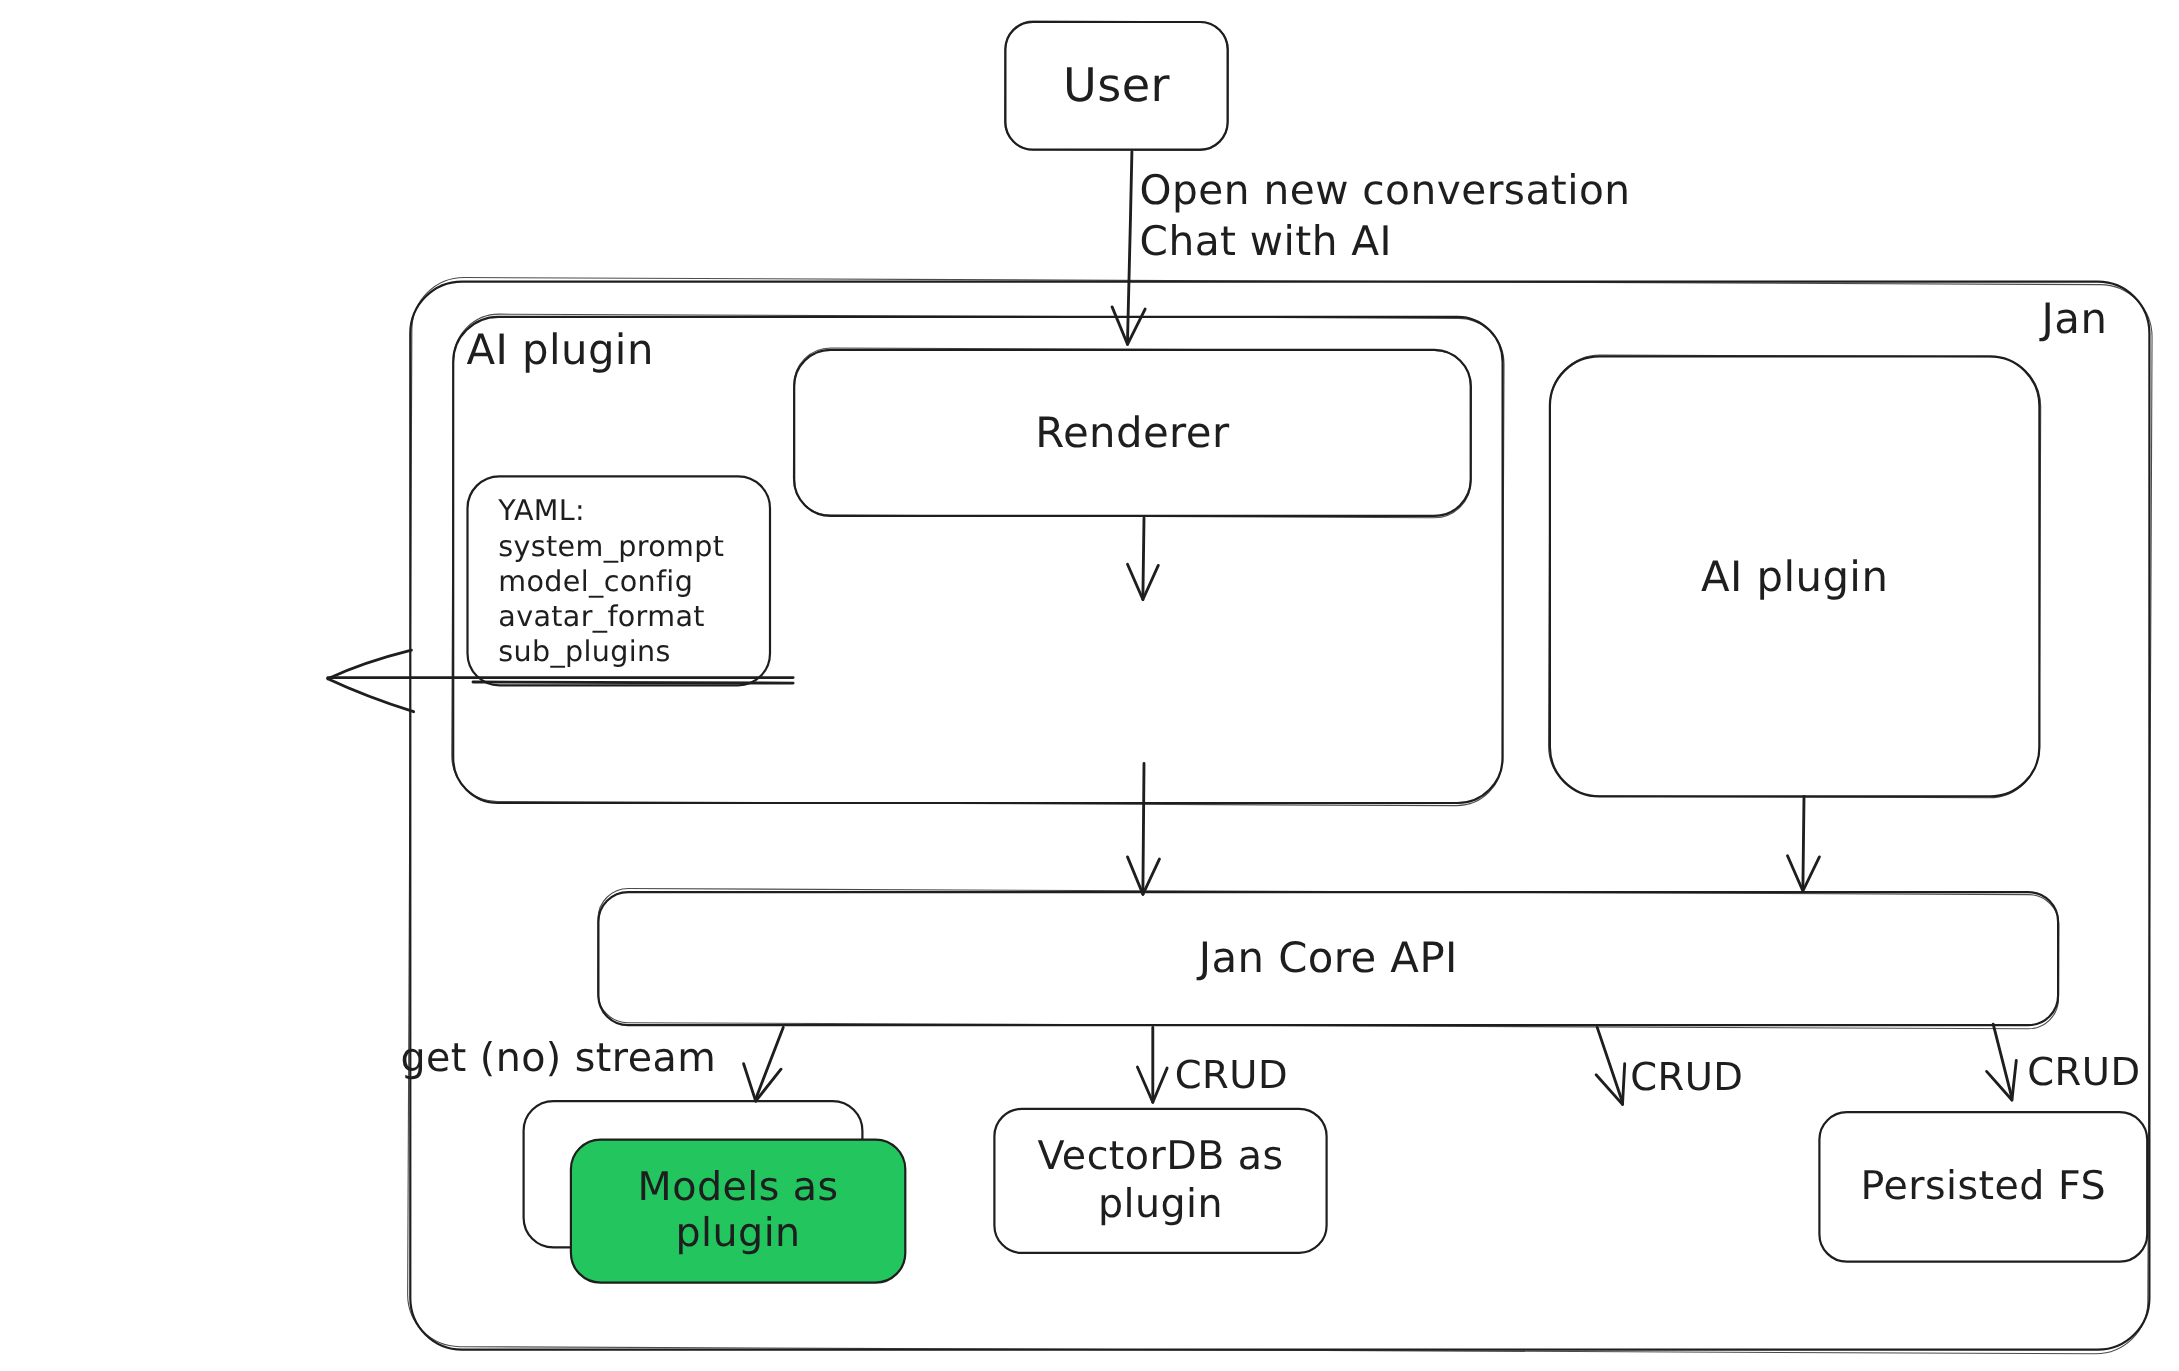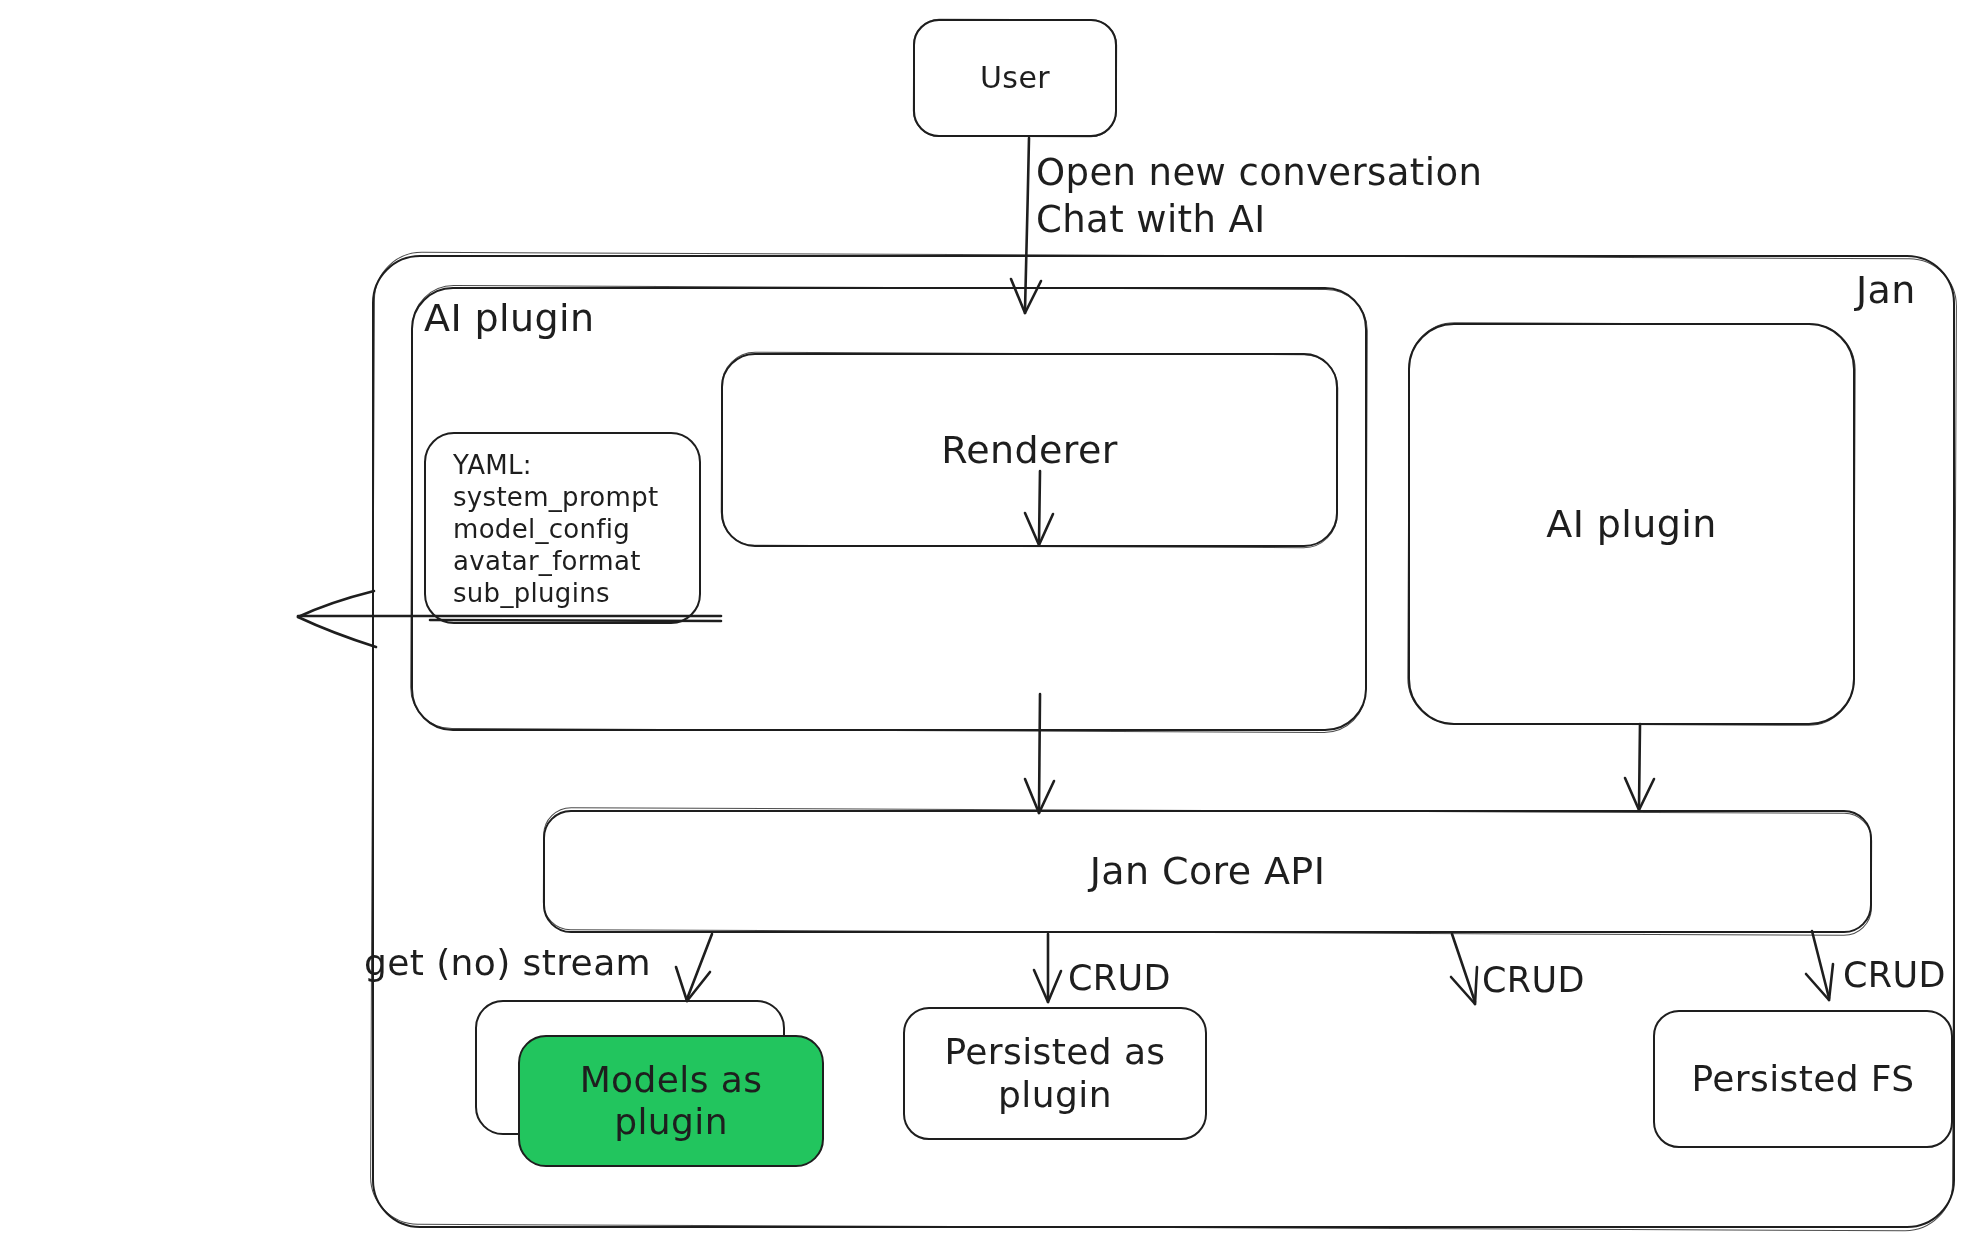--- a/index.html
+++ b/index.html
@@ -121,51 +121,51 @@
   <div class="box" style="left:424px;top:432px;width:277px;height:192px;border-radius:30px;">
     <div class="yaml-lines">
       <div>YAML:</div>
       <div>system_prompt</div>
       <div>model_config</div>
       <div>avatar_format</div>
       <div>sub_plugins</div>
     </div>
   </div>
 
-  <div class="box sketch" style="left:721px;top:317px;width:617px;height:194px;border-radius:34px;margin-top:36px;">
+  <div class="box sketch" style="left:721px;top:317px;width:617px;height:153px;border-radius:34px;">
     <div class="lbl" style="font-size:38px;">Renderer</div>
   </div>
 
 
   <div class="box sketch" style="left:1408px;top:323px;width:447px;height:402px;border-radius:46px;">
     <div class="lbl" style="font-size:38px;">AI plugin</div>
   </div>
 
   <div class="box sketch" style="left:543px;top:810px;width:1329px;height:123px;border-radius:28px;">
     <div class="lbl" style="font-size:38px;">Jan Core API</div>
   </div>
 
   <div class="box" style="left:475px;top:1000px;width:310px;height:135px;border-radius:28px;"></div>
   <div class="box fill" style="left:518px;top:1035px;width:306px;height:132px;border-radius:28px;">
     <div class="lbl" style="font-size:36px;">Models as
 plugin</div>
   </div>
 
   <div class="box" style="left:903px;top:1007px;width:304px;height:133px;border-radius:26px;">
-    <div class="lbl" style="font-size:36px;">Persisted as
+    <div class="lbl" style="font-size:36px;">VectorDB as
 plugin</div>
   </div>
 
 
   <div class="box" style="left:1653px;top:1010px;width:300px;height:138px;border-radius:26px;">
     <div class="lbl" style="font-size:36px;">Persisted FS</div>
   </div>
 
   <div class="box sketch" style="left:913px;top:19px;width:204px;height:118px;border-radius:26px;">
-    <div class="lbl" style="font-size:30px;">User</div>
+    <div class="lbl" style="font-size:42px;">User</div>
   </div>
 
 
   <div class="edge-label" style="left:364px;top:940px;">get (no) stream</div>
 
   <div class="edge-label" style="left:1036px;top:150px;font-size:37px;">Open new conversation
 Chat with AI</div>
 
   <div class="edge-label" style="left:1068px;top:956px;font-size:35px;">CRUD</div>
 

